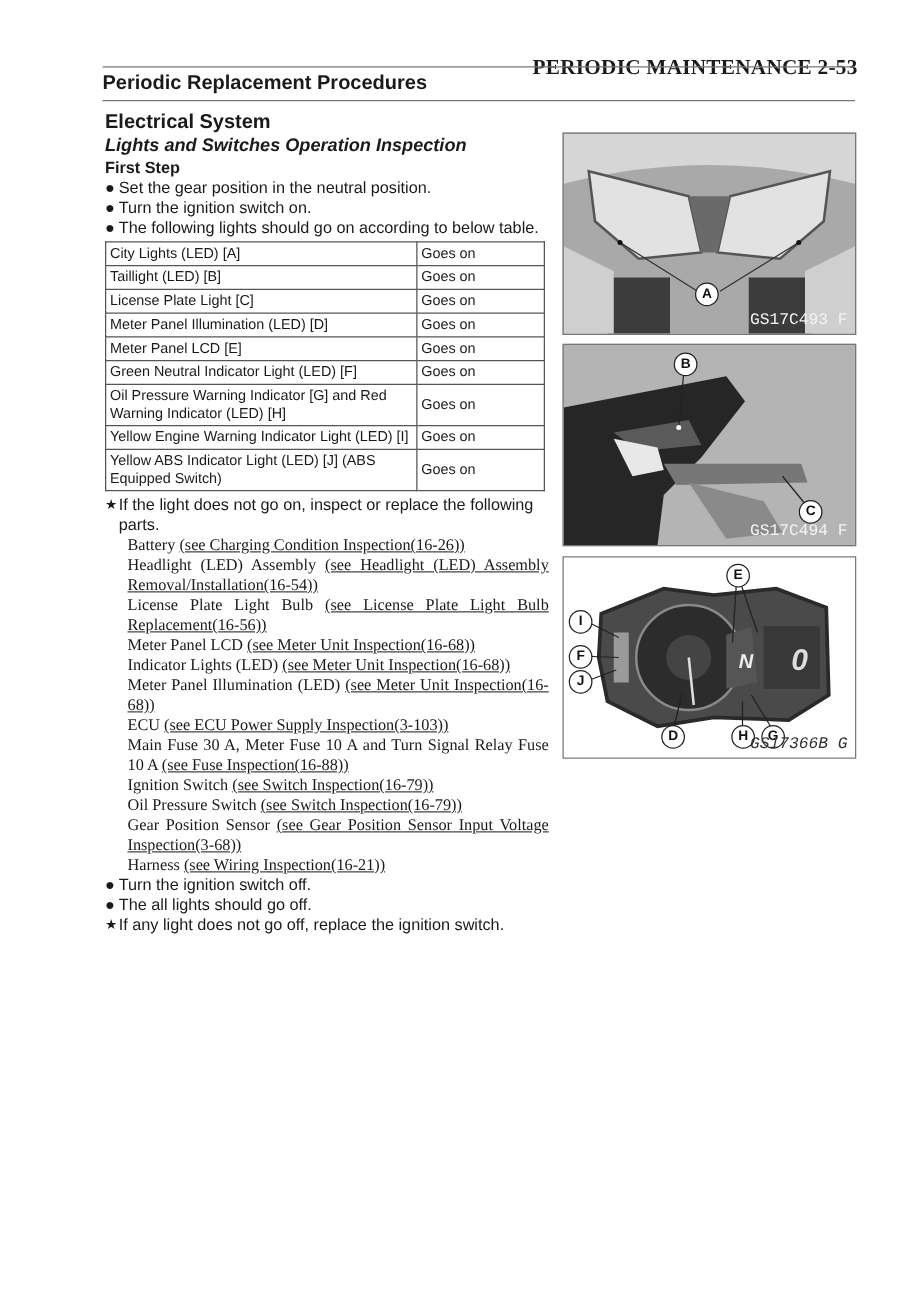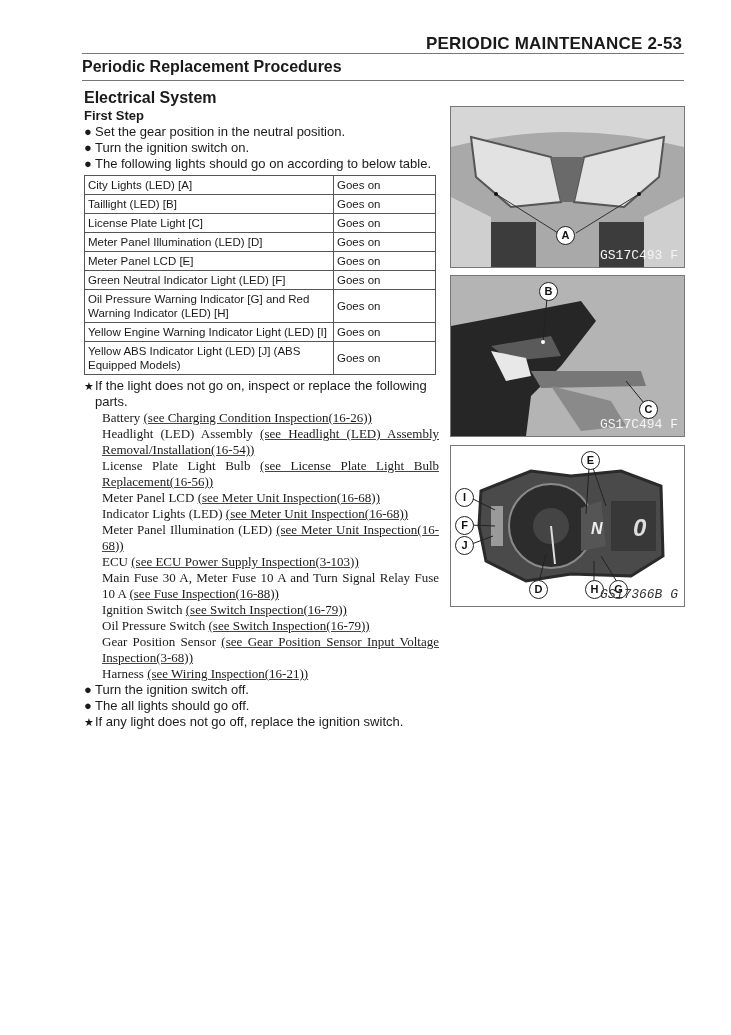--- a/index.html
+++ b/index.html
@@ -1,18 +1,18 @@
 <!DOCTYPE html>
 <html><head>
 <meta charset="utf-8">
 <style>
   html, body { margin: 0; padding: 0; background: #ffffff; }
   body { width: 731px; height: 1035px; position: relative; overflow: hidden;
          font-family: "Liberation Sans", sans-serif; color: #1a1a1a; }
-  .page-header { position: absolute; left: 426px; top: 34px; font-size: 17px; font-weight: bold; letter-spacing: 0.2px; }
+  .page-header { position: absolute; left: 426px; top: 44px; font-size: 17px; font-weight: bold; letter-spacing: 0.2px; font-family: Liberation Serif, serif; }
   .rule { position: absolute; left: 82px; width: 602px; height: 0; border-top: 1.5px solid #777; }
   .rule.r1 { top: 53px; }
   .rule.r2 { top: 80px; }
   .section-title { position: absolute; left: 82px; top: 58px; font-size: 16px; font-weight: bold; }
   .main-col { position: absolute; left: 84px; top: 88px; width: 355px; font-size: 13px; line-height: 16px; }
   h2.sub { margin: 0; font-size: 16px; font-weight: bold; line-height: 20px; }
   h3.proc { margin: 0; font-size: 14.5px; font-weight: bold; font-style: italic; line-height: 18px; }
   h4.step { margin: 0; font-size: 13px; font-weight: bold; line-height: 16px; }
   .bullet { position: relative; padding-left: 11px; }
   .bullet .mark { position: absolute; left: 0; top: 0; }
@@ -36,20 +36,21 @@
 </head>
 <body>
 
 <div class="page-header">PERIODIC MAINTENANCE 2-53</div>
 <div class="rule r1"></div>
 <div class="section-title">Periodic Replacement Procedures</div>
 <div class="rule r2"></div>
 
 <div class="main-col">
   <h2 class="sub">Electrical System</h2>
+  <h3 class="proc">Lights and Switches Operation Inspection</h3>
   <h4 class="step">First Step</h4>
 
   <div class="bullet">
     <span class="mark">●</span>
     <span>Set the gear position in the neutral position.</span>
   </div>
   <div class="bullet">
     <span class="mark">●</span>
     <span>Turn the ignition switch on.</span>
   </div>
@@ -86,21 +87,21 @@
         </tr>
       <tr>
           <td>Oil Pressure Warning Indicator [G] and Red Warning Indicator (LED) [H]</td>
           <td class="st">Goes on</td>
         </tr>
       <tr>
           <td>Yellow Engine Warning Indicator Light (LED) [I]</td>
           <td class="st">Goes on</td>
         </tr>
       <tr>
-          <td>Yellow ABS Indicator Light (LED) [J] (ABS Equipped Models)</td>
+          <td>Yellow ABS Indicator Light (LED) [J] (ABS Equipped Switch)</td>
           <td class="st">Goes on</td>
         </tr>
     </tbody>
   </table>
 
   <div class="star">
     <span class="mark">★</span>
     <span>If the light does not go on, inspect or replace the following parts.</span>
   </div>
 

